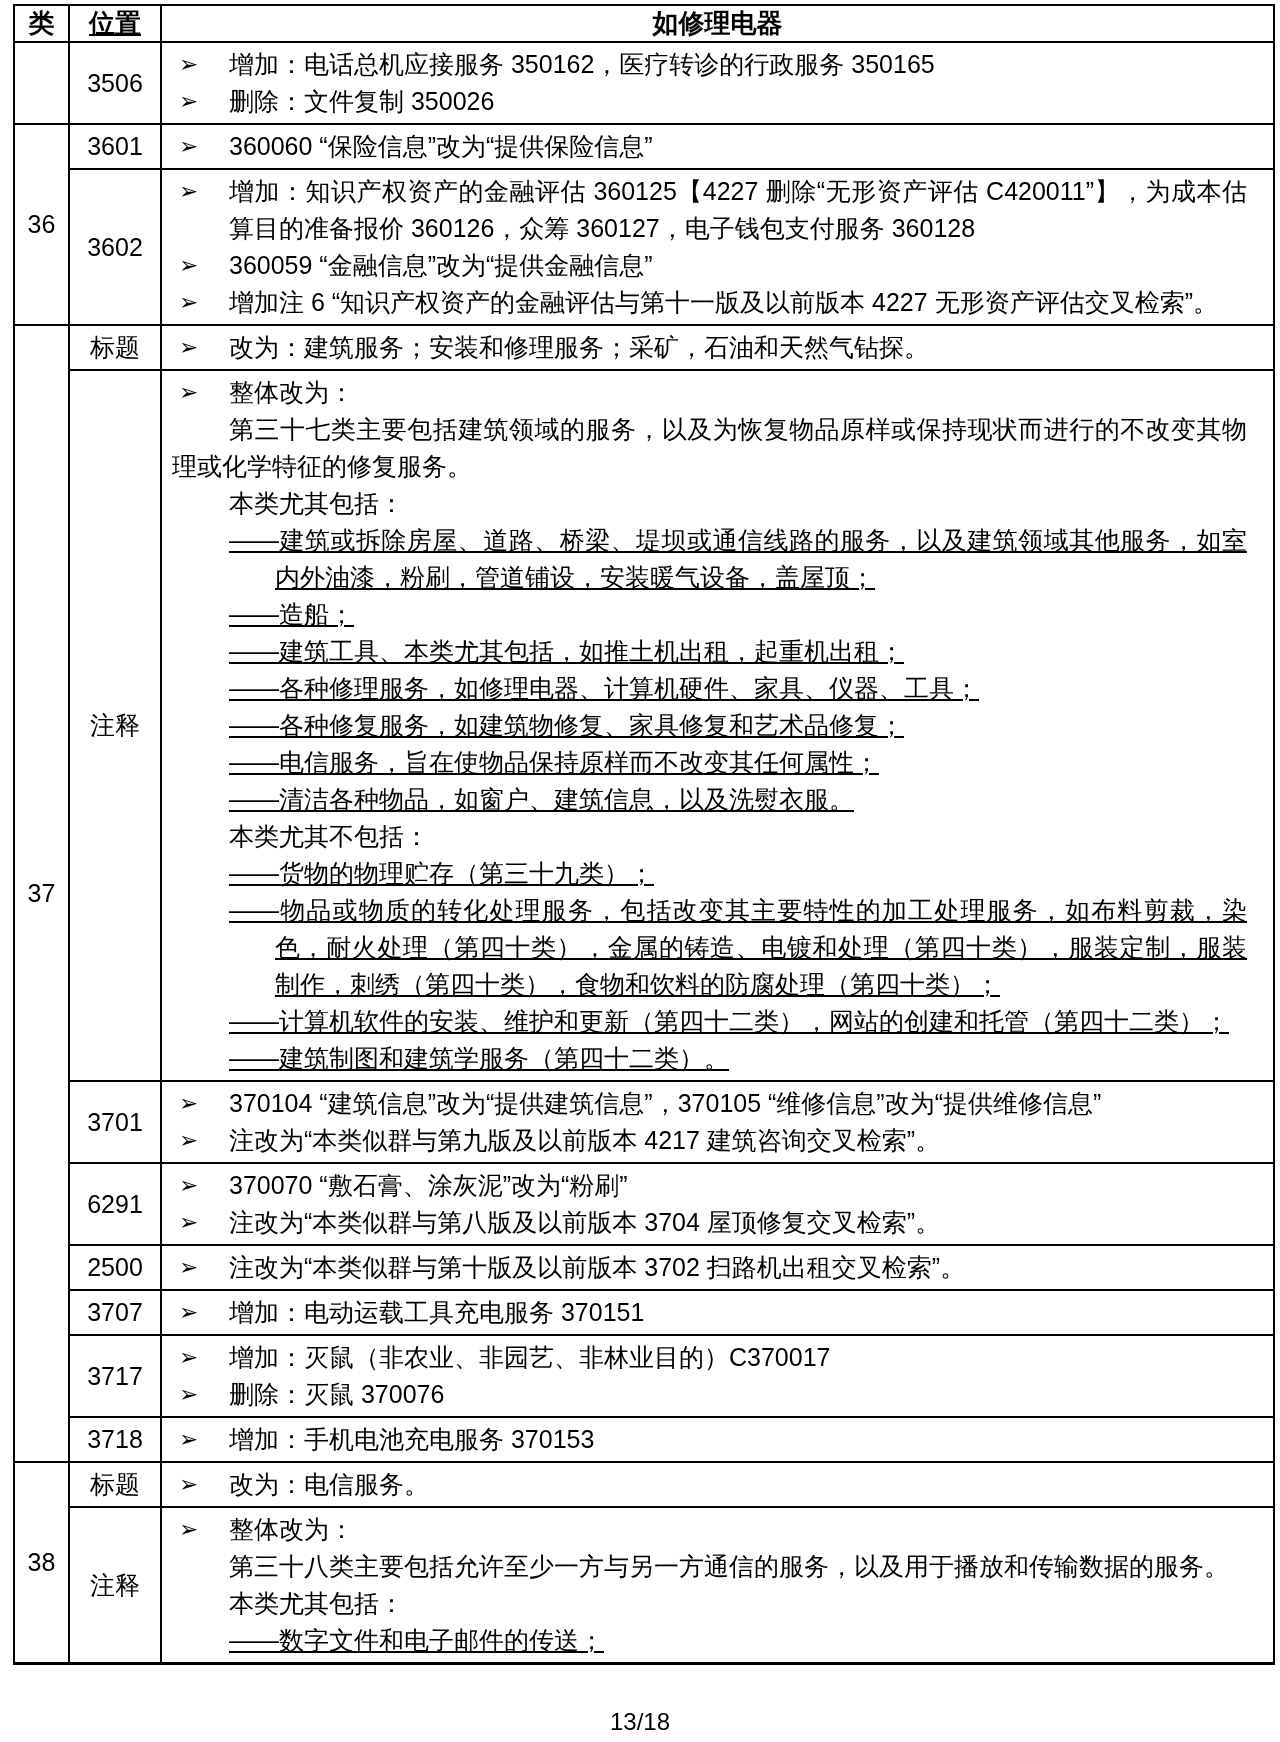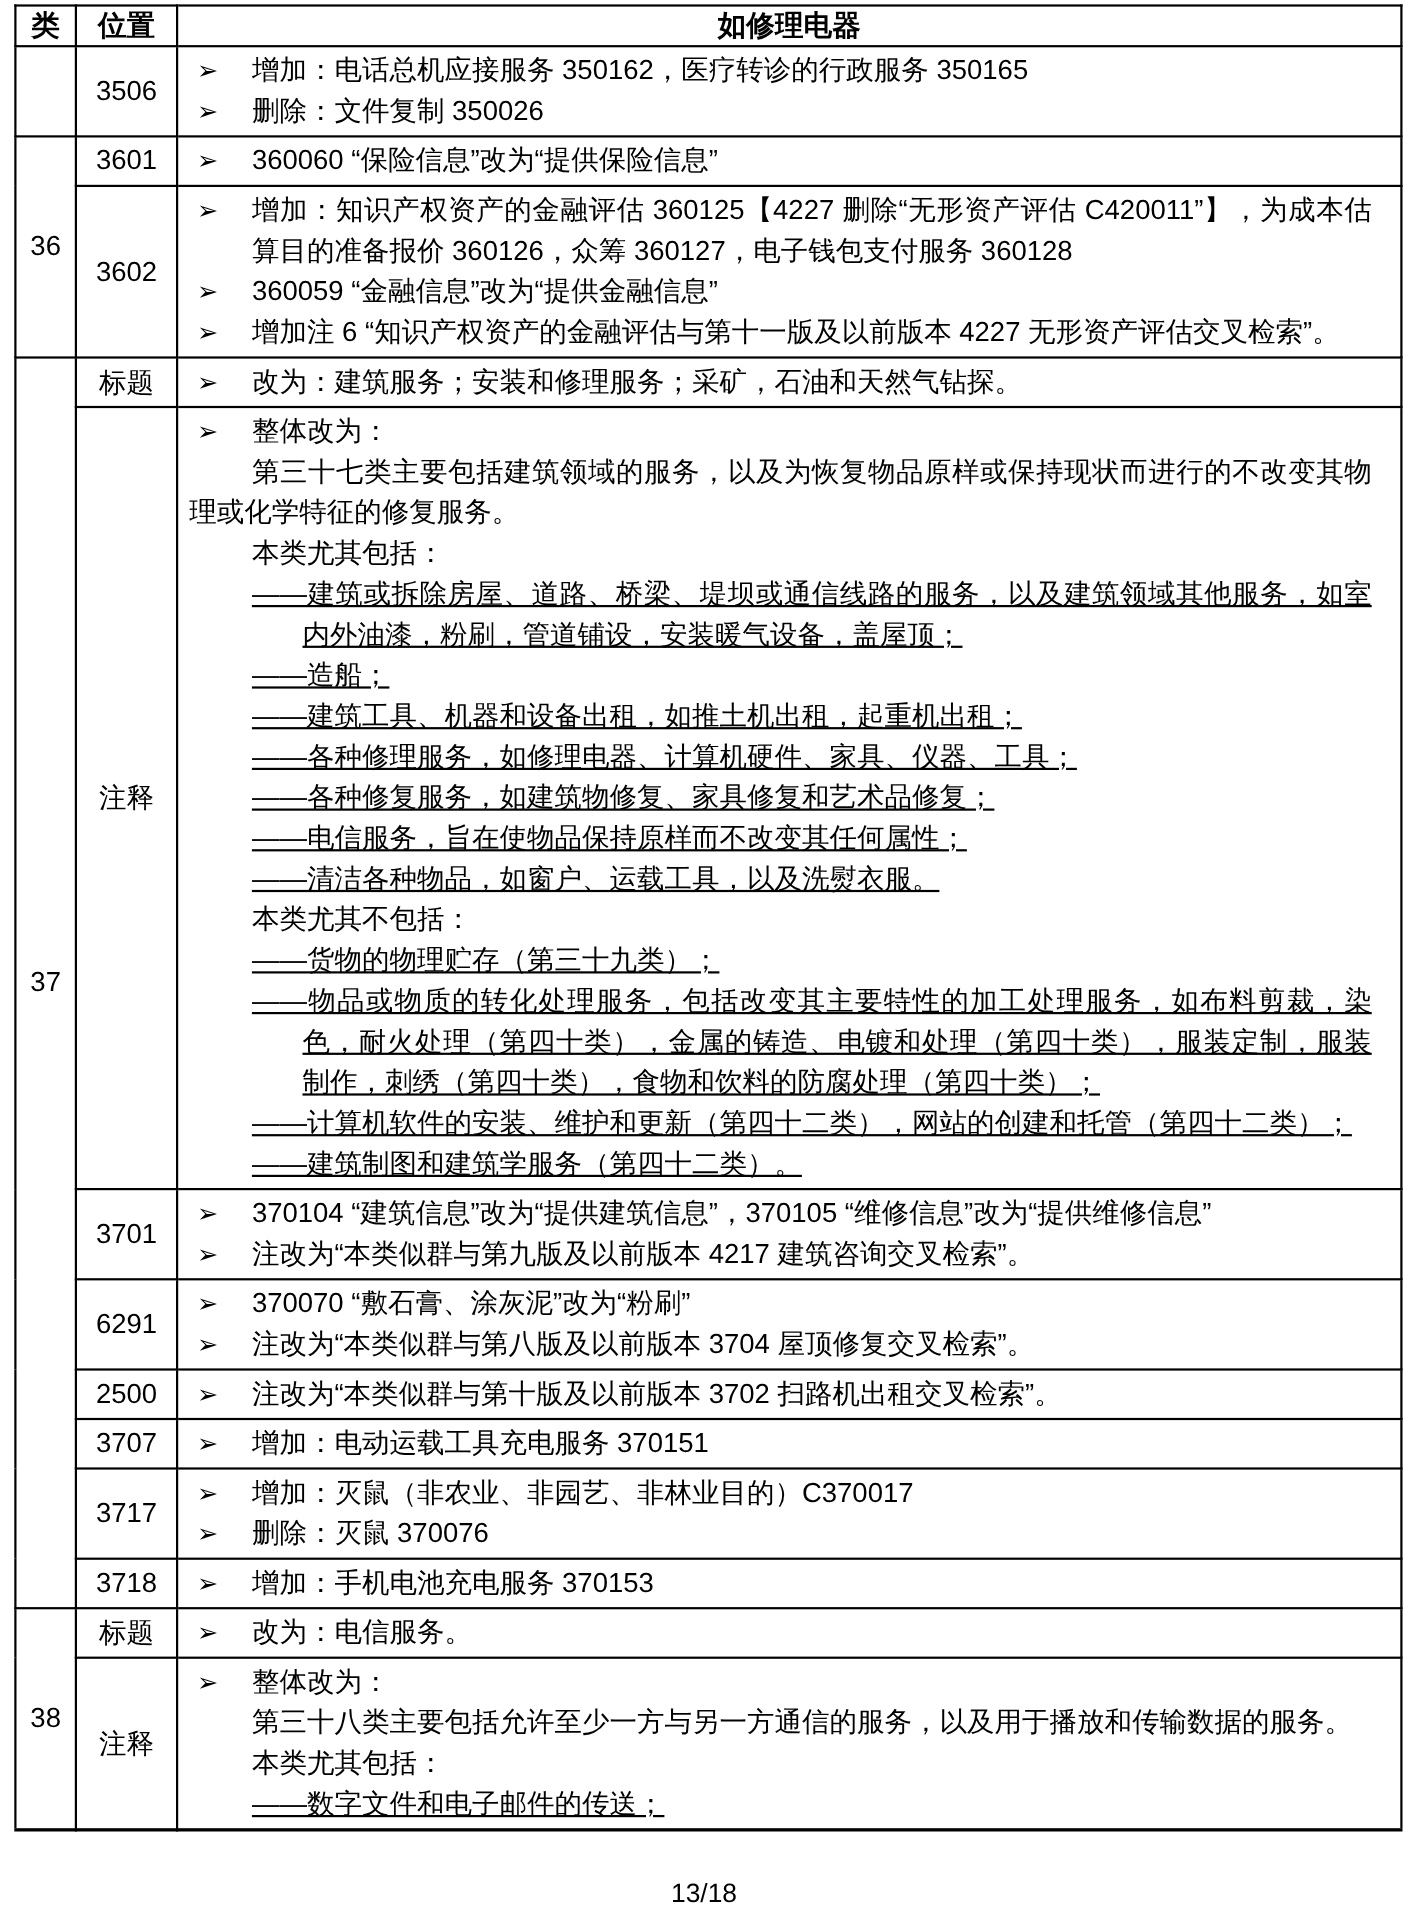--- a/index.html
+++ b/index.html
@@ -21,21 +21,21 @@
   }
   th,td{border:2px solid #000;}
   th{
     font-weight:bold;
     height:34px;
     text-align:center;
     padding:0;
     font-size:26px;
   }
   th.w-cls{width:53px;}
-  th.w-pos{width:90px;}
+  th.w-pos{width:90px;text-decoration:underline;}
   td.cls,td.pos{
     text-align:center;
     vertical-align:middle;
     padding:0;
     font-size:25px;
   }
   td.content{
     padding:3px 26px 3px 10px;
     vertical-align:middle;
     line-height:37px;
@@ -99,25 +99,25 @@
           </td>
         </tr>
         <tr>
           <td class="pos">注释</td>
           <td class="content">
             <div class="it it-bullet"><span class="blt">➢</span>整体改为：</div>
             <div class="it it-indent">第三十七类主要包括建筑领域的服务，以及为恢复物品原样或保持现状而进行的不改变其物理或化学特征的修复服务。</div>
             <div class="it it-indent">本类尤其包括：</div>
             <div class="it it-dash">——建筑或拆除房屋、道路、桥梁、堤坝或通信线路的服务，以及建筑领域其他服务，如室内外油漆，粉刷，管道铺设，安装暖气设备，盖屋顶；</div>
             <div class="it it-dash">——造船；</div>
-            <div class="it it-dash">——建筑工具、机器和设备出租，如推土机出租，起重机出租；</div>
+            <div class="it it-dash">——建筑工具、本类尤其包括，如推土机出租，起重机出租；</div>
             <div class="it it-dash">——各种修理服务，如修理电器、计算机硬件、家具、仪器、工具；</div>
             <div class="it it-dash">——各种修复服务，如建筑物修复、家具修复和艺术品修复；</div>
             <div class="it it-dash">——电信服务，旨在使物品保持原样而不改变其任何属性；</div>
-            <div class="it it-dash">——清洁各种物品，如窗户、运载工具，以及洗熨衣服。</div>
+            <div class="it it-dash">——清洁各种物品，如窗户、建筑信息，以及洗熨衣服。</div>
             <div class="it it-indent">本类尤其不包括：</div>
             <div class="it it-dash">——货物的物理贮存（第三十九类）；</div>
             <div class="it it-dash">——物品或物质的转化处理服务，包括改变其主要特性的加工处理服务，如布料剪裁，染色，耐火处理（第四十类），金属的铸造、电镀和处理（第四十类），服装定制，服装制作，刺绣（第四十类），食物和饮料的防腐处理（第四十类）；</div>
             <div class="it it-dash">——计算机软件的安装、维护和更新（第四十二类），网站的创建和托管（第四十二类）；</div>
             <div class="it it-dash">——建筑制图和建筑学服务（第四十二类）。</div>
           </td>
         </tr>
         <tr>
           <td class="pos">3701</td>
           <td class="content">

